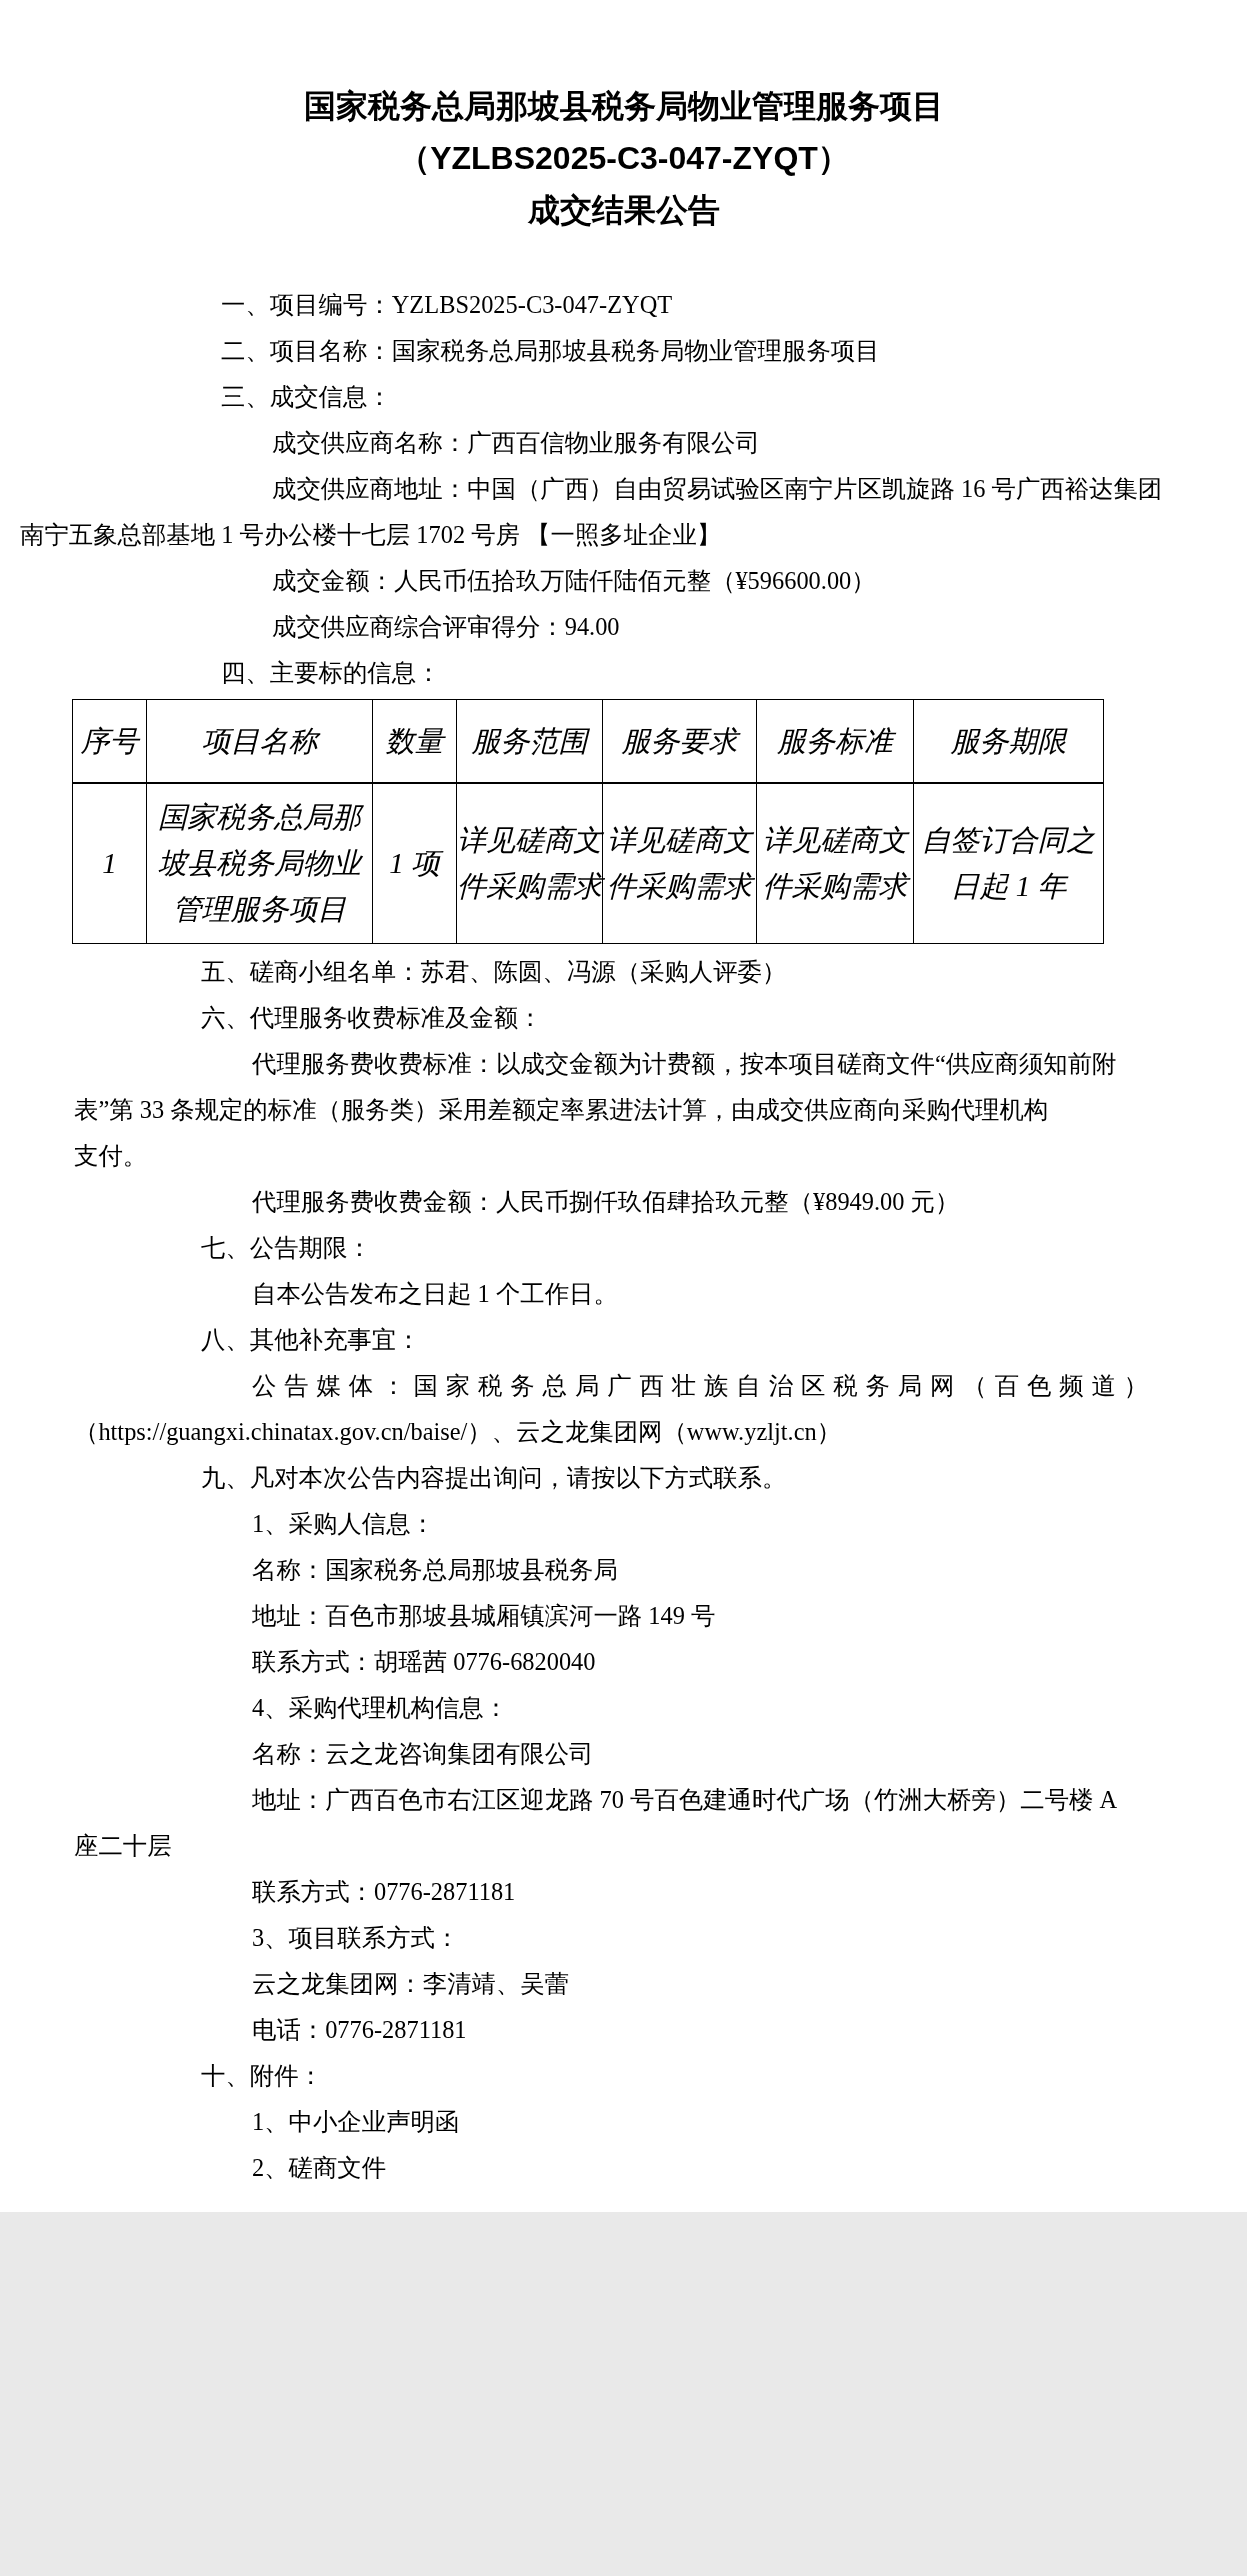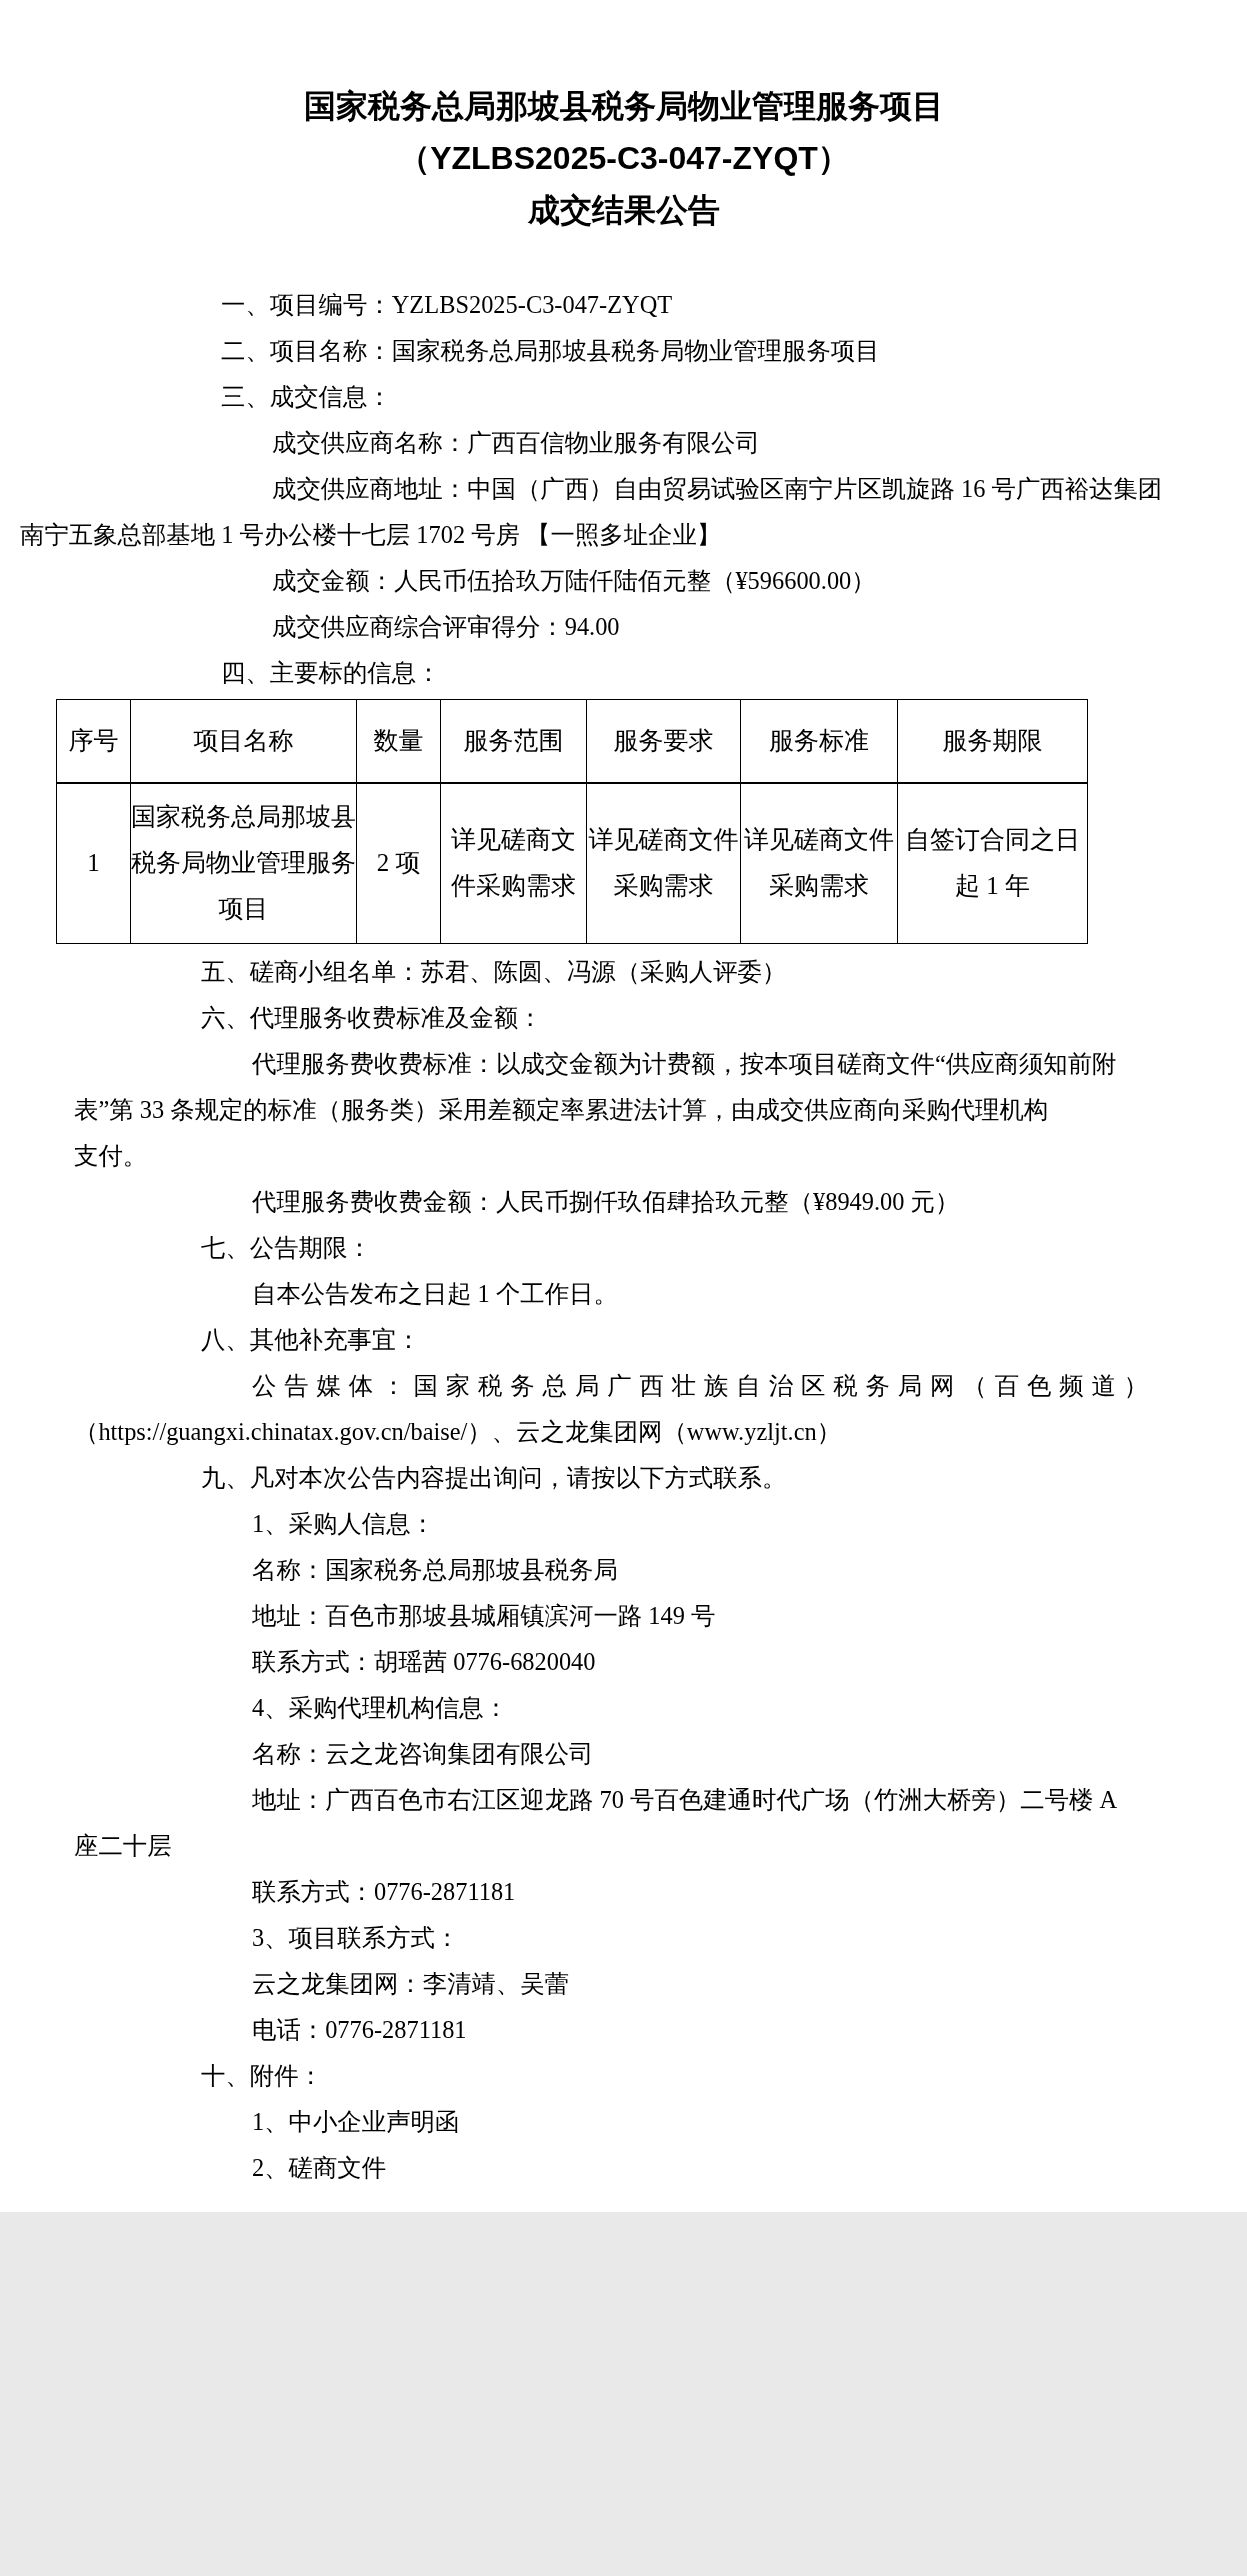--- a/index.html
+++ b/index.html
@@ -29,25 +29,26 @@
     white-space:pre;
   }
   .i0{padding-left:74px;}   
   .i1{padding-left:201px;}   
   .i2{padding-left:252px;}   
   .i3{}   
   .spread{letter-spacing:7.9px;}
   table.bid{
     border-collapse:collapse;
     table-layout:fixed;
-    margin-left:56px;
+    margin-left:72px;
     margin-top:3.1px;
     width:1032px;
     border:1.6px solid #000;
-    font-size:25px;
+    font-size:29px;
+    font-style:italic;
   }
   table.bid th,table.bid td{
     border:0.8px solid #000;
     font-weight:normal;
     text-align:center;
     vertical-align:middle;
     line-height:46px;
     padding:0;
   }
   table.bid thead tr{height:83px;}
@@ -109,21 +110,21 @@
         <th>服务范围</th>
         <th>服务要求</th>
         <th>服务标准</th>
         <th>服务期限</th>
       </tr>
     </thead>
     <tbody>
       <tr>
         <td>1</td>
         <td class="c-name">国家税务总局那坡县税务局物业管理服务项目</td>
-        <td>2 项</td>
+        <td>1 项</td>
         <td class="c-scope">详见磋商文件采购需求</td>
         <td class="c-req">详见磋商文件采购需求</td>
         <td class="c-std">详见磋商文件采购需求</td>
         <td class="c-term">自签订合同之日起 1 年</td>
       </tr>
     </tbody>
   </table>
 
   <div class="body-block b2">
     <div class="ln i1">五、磋商小组名单：苏君、陈圆、冯源（采购人评委）</div>

